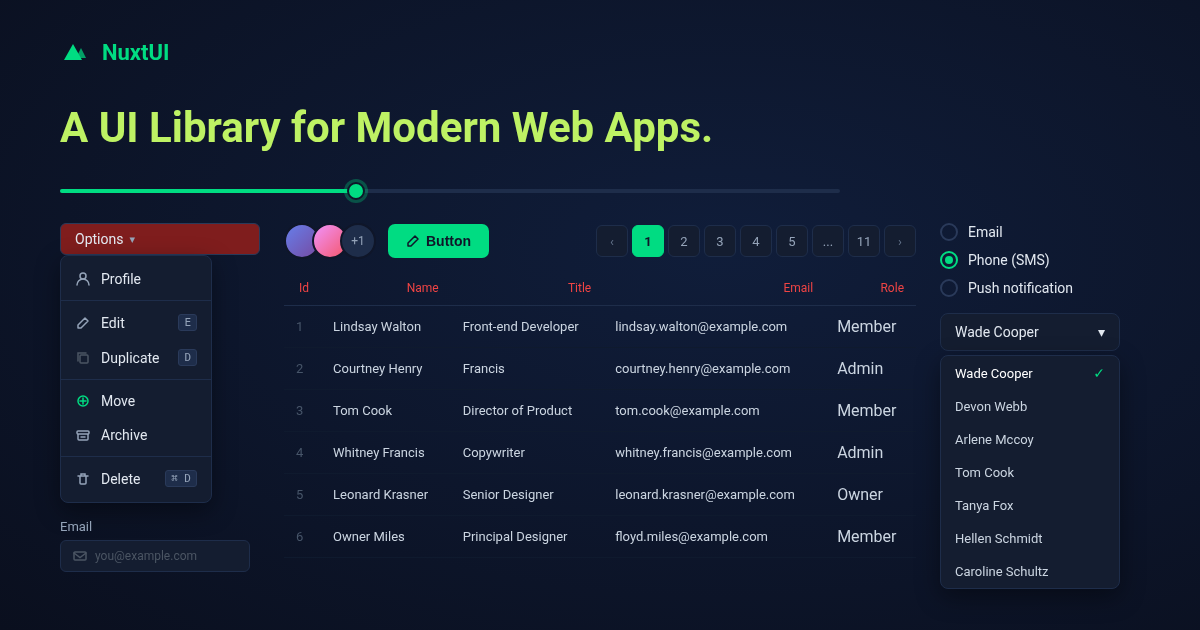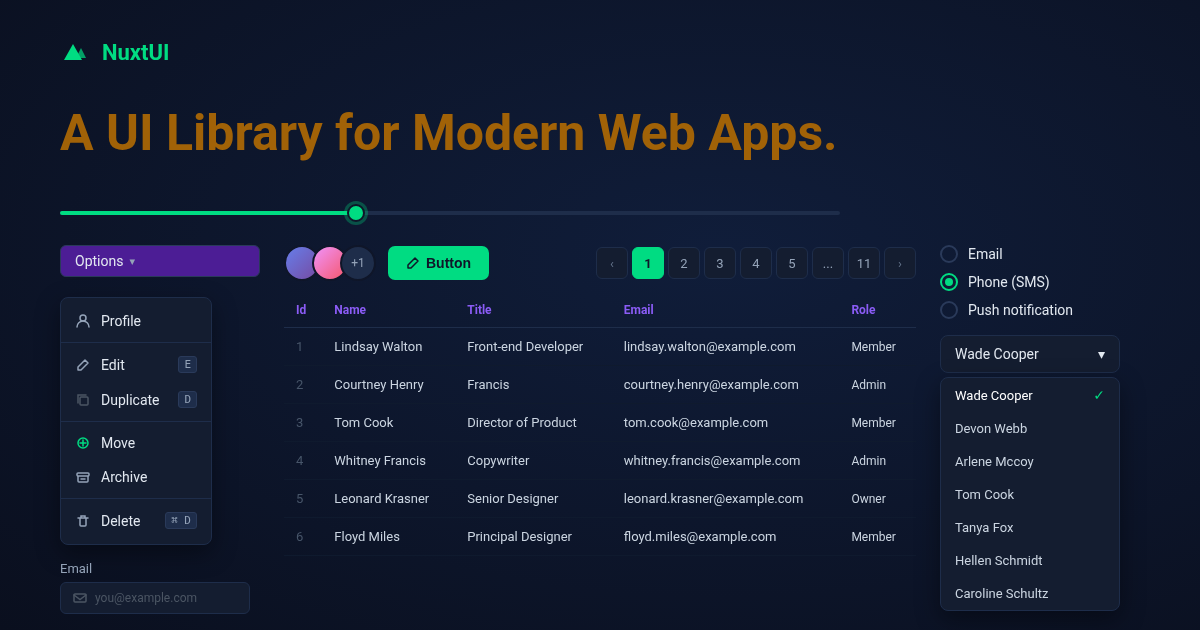--- a/index.html
+++ b/index.html
@@ -42,24 +42,24 @@
       font-size: 22px;
       font-weight: 700;
       color: #fff;
     }
     .logo-text span {
       color: #00dc82;
     }
 
     
     .hero-title {
-      font-size: 50px;
+      font-size: 42px;
       font-weight: 700;
-      color: #a16207;
-      margin-bottom: 48px;
+      color: #bef264;
+      margin-bottom: 36px;
       line-height: 1.2;
     }
 
     
     .slider-container {
       width: 780px;
       margin-bottom: 30px;
       position: relative;
     }
     .slider-track {
@@ -98,31 +98,31 @@
       align-items: flex-start;
     }
 
     
     .left-panel {
       width: 200px;
       flex-shrink: 0;
     }
 
     .options-btn {
-      background: #4c1d95;
+      background: #7f1d1d;
       border: 1px solid #2a3a5a;
       border-radius: 6px;
       padding: 7px 14px;
       color: #e2e8f0;
       font-size: 14px;
       display: flex;
       align-items: center;
       gap: 6px;
       cursor: pointer;
-      margin-bottom: 20px;
+      margin-bottom: 0;
     }
     .chevron-down {
       font-size: 11px;
       color: #94a3b8;
     }
 
     .dropdown-menu {
       background: #141d30;
       border: 1px solid #1e2d4a;
       border-radius: 8px;
@@ -286,36 +286,36 @@
     
     .data-table {
       width: 100%;
       border-collapse: collapse;
       font-size: 13px;
     }
     .data-table thead tr {
       border-bottom: 1px solid #1e2d4a;
     }
     .data-table th {
-      text-align: left;
+      text-align: right;
       padding: 10px 12px;
-      color: #8b5cf6;
-      font-weight: 700;
+      color: #ef4444;
+      font-weight: 400;
       font-size: 12px;
     }
     .data-table td {
       padding: 11px 12px;
       color: #cbd5e1;
       border-bottom: 1px solid #0f1a2e;
     }
     .data-table td:first-child {
       color: #475569;
     }
     .role-badge {
-      font-size: 12px;
+      font-size: 16px;
       color: #94a3b8;
     }
 
     
     .right-panel {
       width: 200px;
       flex-shrink: 0;
     }
 
     .radio-group {
@@ -595,21 +595,21 @@
     </tr>
             <tr>
       <td>5</td>
       <td>Leonard Krasner</td>
       <td>Senior Designer</td>
       <td>leonard.krasner@example.com</td>
       <td class="role-badge">Owner</td>
     </tr>
             <tr>
       <td>6</td>
-      <td>Floyd Miles</td>
+      <td>Owner Miles</td>
       <td>Principal Designer</td>
       <td>floyd.miles@example.com</td>
       <td class="role-badge">Member</td>
     </tr>
           </tbody>
       </table>
     </div>
 
     <div class="right-panel">
 

